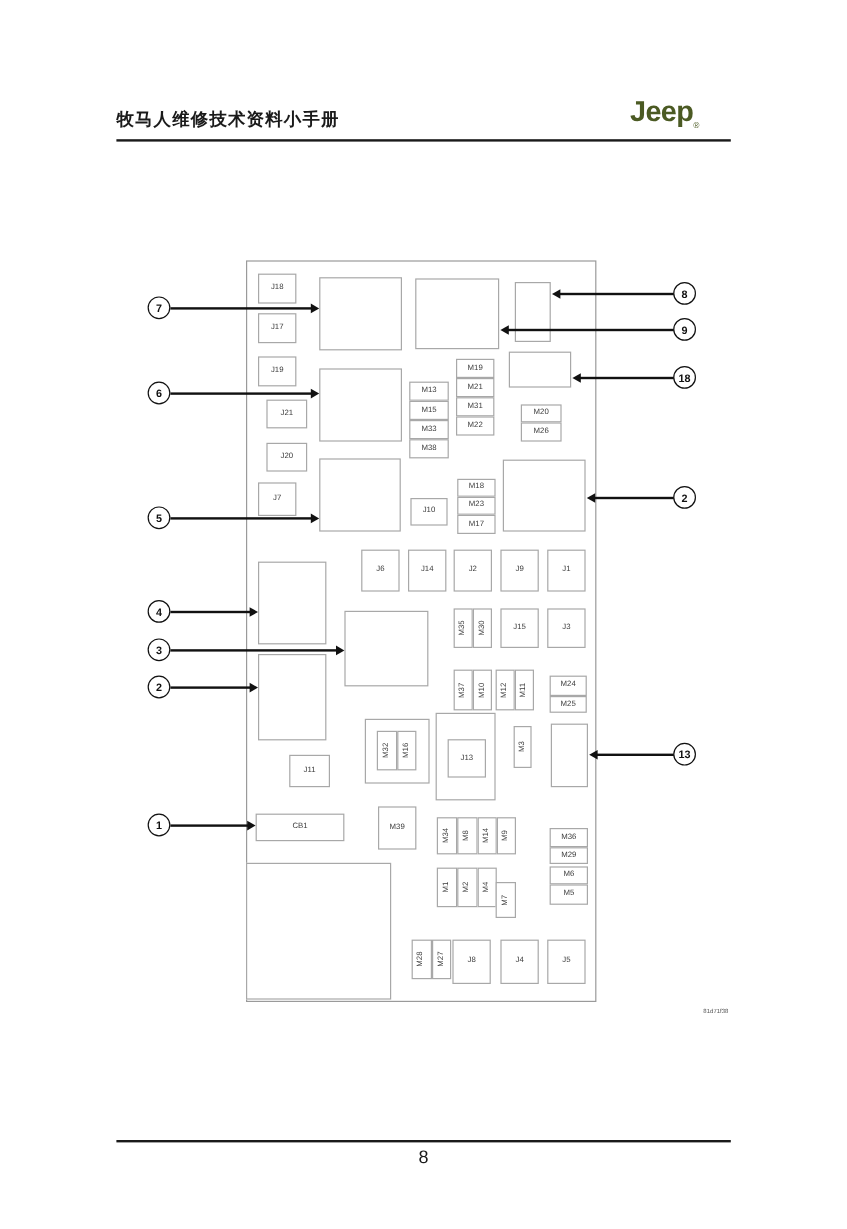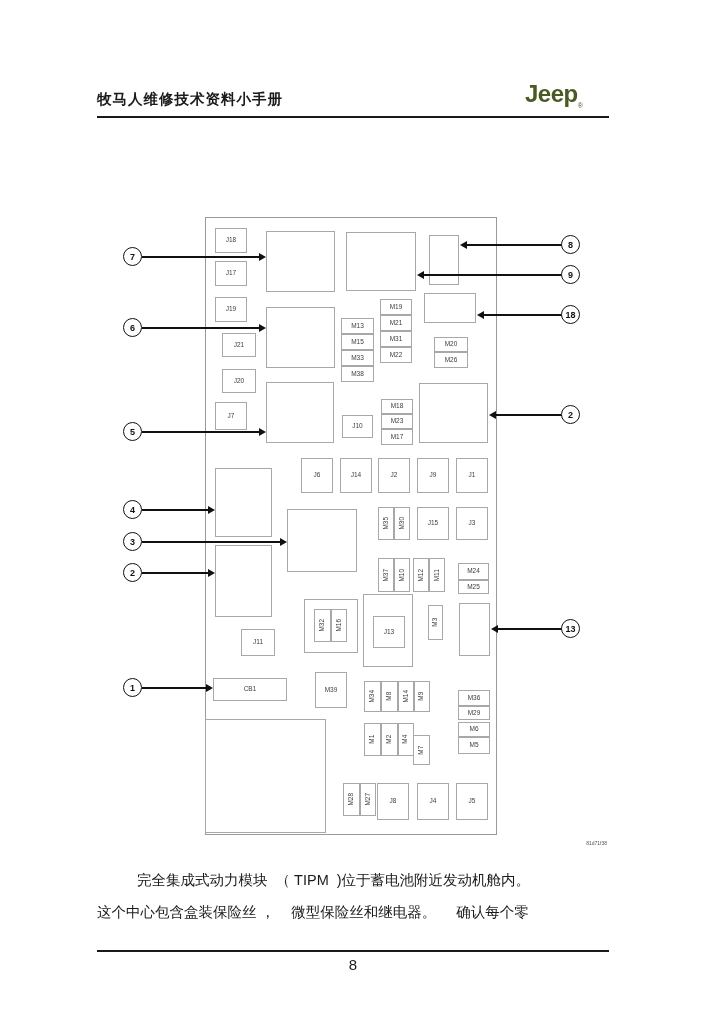--- a/index.html
+++ b/index.html
@@ -271,21 +271,17 @@
       <div class="cline" style="left: 483px; top: 314px; width: 79px;"></div>
       <div class="ahead l" style="top: 311px; left: 477px;"></div>
       <div class="callout" style="left: 561px; top: 405px;">2</div>
       <div class="cline" style="left: 495px; top: 414px; width: 67px;"></div>
       <div class="ahead l" style="top: 411px; left: 489px;"></div>
       <div class="callout" style="left: 561px; top: 619px;">13</div>
       <div class="cline" style="left: 497px; top: 628px; width: 65px;"></div>
       <div class="ahead l" style="top: 625px; left: 491px;"></div>
     </div>
 
-  <div class="body-text">
-    <span class="line" style="text-indent:40px;">完全集成式动力模块  （ TIPM  )位于蓄电池附近发动机舱内。</span>
-    <span class="line">这个中心包含盒装保险丝 ，    微型保险丝和继电器。     确认每个零</span>
-  </div>
 
   <div class="ftr-rule"></div>
   <div class="pageno">8</div>
 
 </div>
 
 </body></html>

